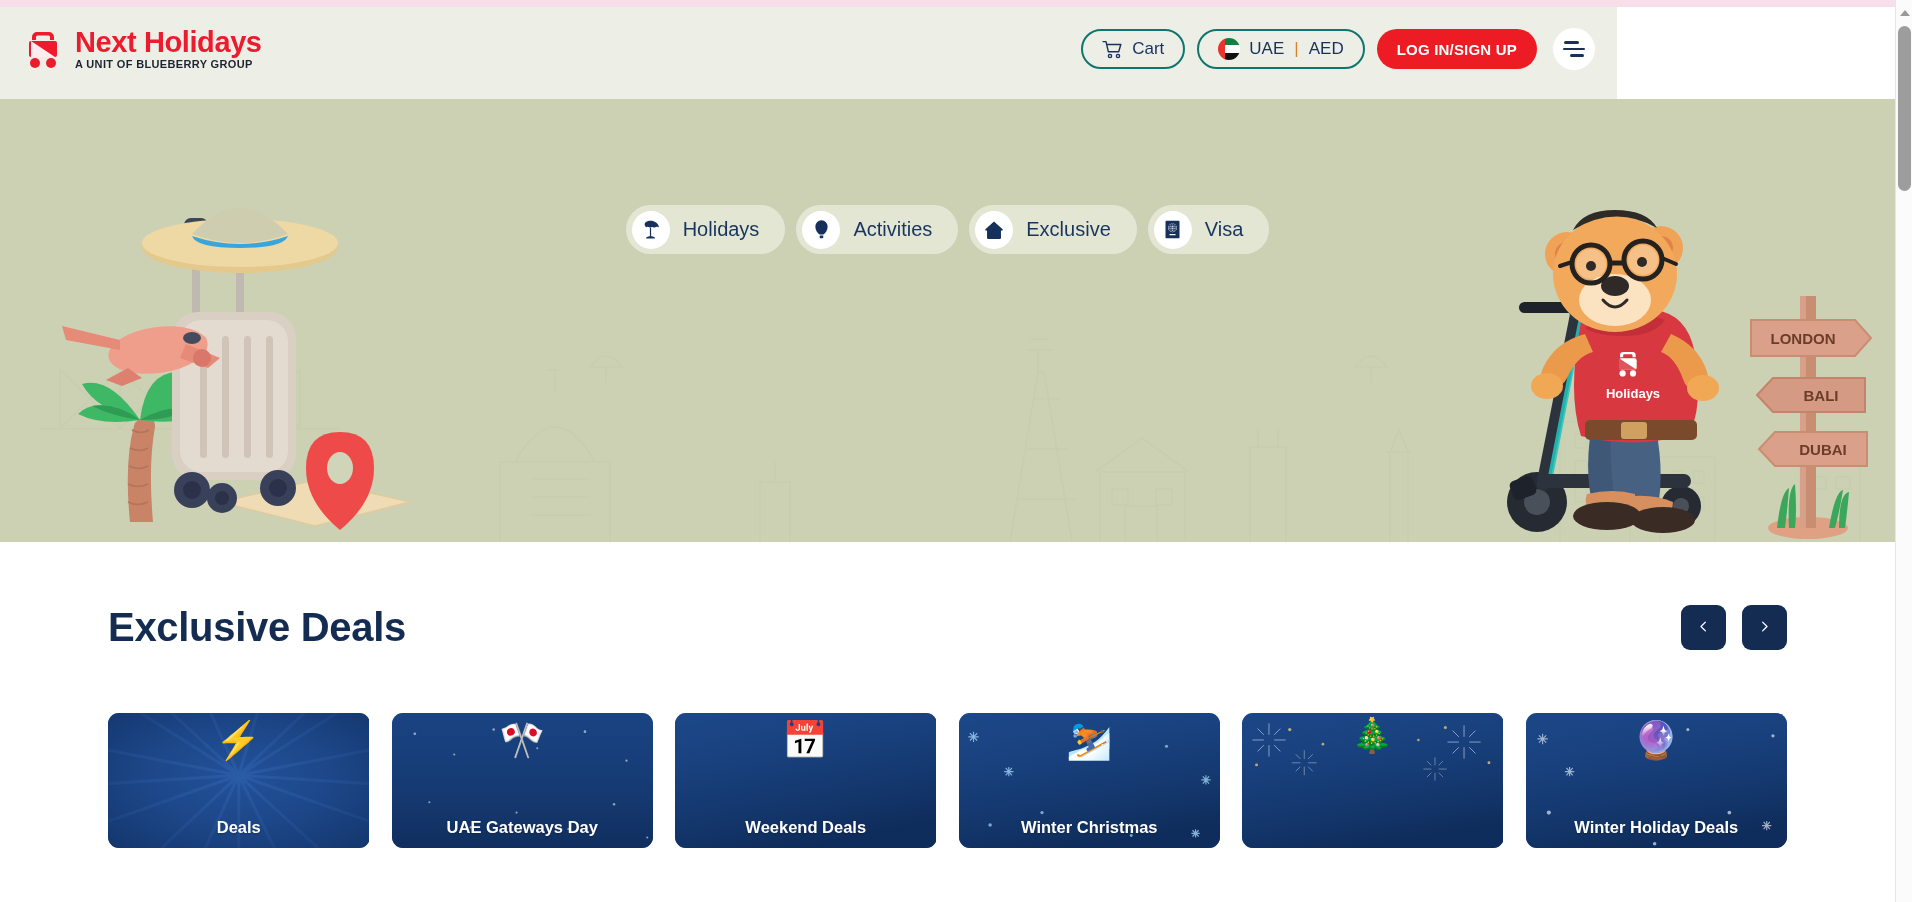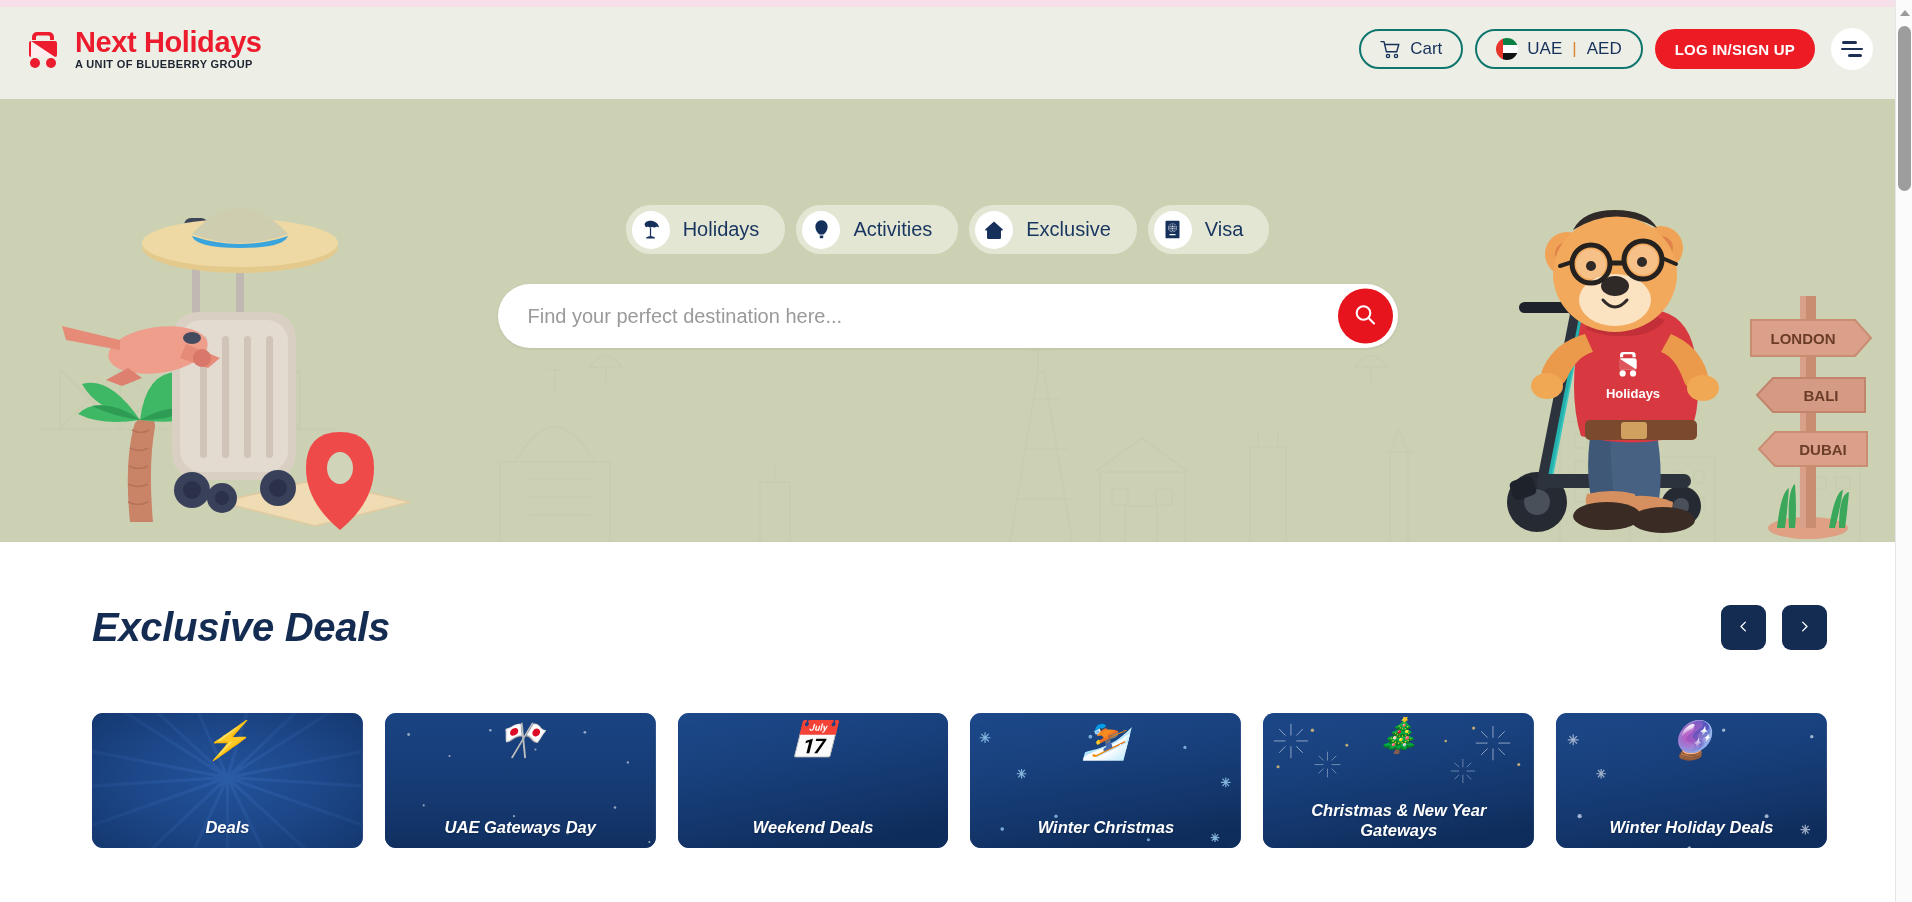--- a/index.html
+++ b/index.html
@@ -36,21 +36,21 @@
     top: 0; left: 0;
     width: 1895px;
     height: 7px;
     background: #f7dfe9;
   }
 
   
   .header {
     position: absolute;
     top: 7px; left: 0;
-    width: 1895px;
+    width: 1617px;
     height: 92px;
     background: #edeee6;
     display: flex;
     align-items: center;
     justify-content: space-between;
     padding: 0 22px 8px 26px;
   }
 
   .brand {
     display: flex;
@@ -256,24 +256,23 @@
     border: none;
     cursor: pointer;
     display: flex;
     align-items: center;
     justify-content: center;
   }
 
   
   .deals {
     position: absolute;
-    top: 542px; left: 12px;
+    top: 542px; left: 0;
     width: 1895px;
-    padding: 0 80px;
-    font-style: italic;
+    padding: 0 108px;
   }
   .deals-head {
     display: flex;
     align-items: center;
     justify-content: space-between;
     height: 171px;
   }
   .deals-title {
     font-size: 40px;
     font-weight: 700;
@@ -644,31 +643,20 @@
               <circle cx="12" cy="10" r="4.2" fill="none" stroke="#16305c" stroke-width="1"></circle>
               <ellipse cx="12" cy="10" rx="1.9" ry="4.2" fill="none" stroke="#16305c" stroke-width="1"></ellipse>
               <path d="M7.9 10h8.2M8.6 7.7h6.8M8.6 12.3h6.8" stroke="#16305c" stroke-width="1"></path>
               <rect x="8.4" y="17.2" width="7.2" height="1.5" rx="0.7" fill="#ffffff"></rect>
             </svg>
           </span>
           <span class="tab-label">Visa</span>
         </button>
       </div>
 
-      <div class="search-wrap">
-        <input class="search-input" type="text" placeholder="Find your perfect destination here..." style="">
-        <button class="search-btn">
-          <span>
-            <svg width="24" height="24" viewBox="0 0 24 24" fill="none" stroke="#ffffff" stroke-width="2.1" stroke-linecap="round">
-              <circle cx="10.5" cy="10.5" r="6.8"></circle>
-              <path d="M15.6 15.6 L21 21"></path>
-            </svg>
-          </span>
-        </button>
-      </div>
     </div>
   </div>
 
   <div class="deals">
 
     <div class="deals-head">
       <div class="deals-title">Exclusive Deals</div>
       <div class="deals-nav">
         <button class="nav-btn">
           <span>
@@ -808,21 +796,20 @@
                 <circle cx="170" cy="26" r="1.2"></circle>
           </g>
           <defs>
             <linearGradient id="dg5" x1="0" y1="0" x2="0.3" y2="1">
               <stop offset="0%" stop-color="#21539b" stop-opacity="0.45"></stop>
               <stop offset="100%" stop-color="#0d2a57" stop-opacity="0.85"></stop>
             </linearGradient>
           </defs>
         </svg>
         <div class="card-emoji">🎄</div>
-        <div class="card-label">Christmas &amp; New Year Gateways</div>
       </div>
 
       <div class="card">
         <svg class="card-bg" viewBox="0 0 252 135" preserveAspectRatio="none">
           <rect width="252" height="135" fill="#173c76"></rect>
           <rect width="252" height="135" fill="url(#dg6)"></rect>
           <g stroke="#cfd9e8" stroke-width="1.1" opacity="0.75">
             <path d="M16 20 v10 M11 25 h10 M12.5 21.5 l7 7 M19.5 21.5 l-7 7"></path>
             <path d="M42 52 v9 M37.5 56.5 h9 M39 53 l6 7 M45 53 l-6 7"></path>
             <path d="M232 104 v9 M227.5 108.5 h9 M229 105 l6 7 M235 105 l-6 7"></path>

